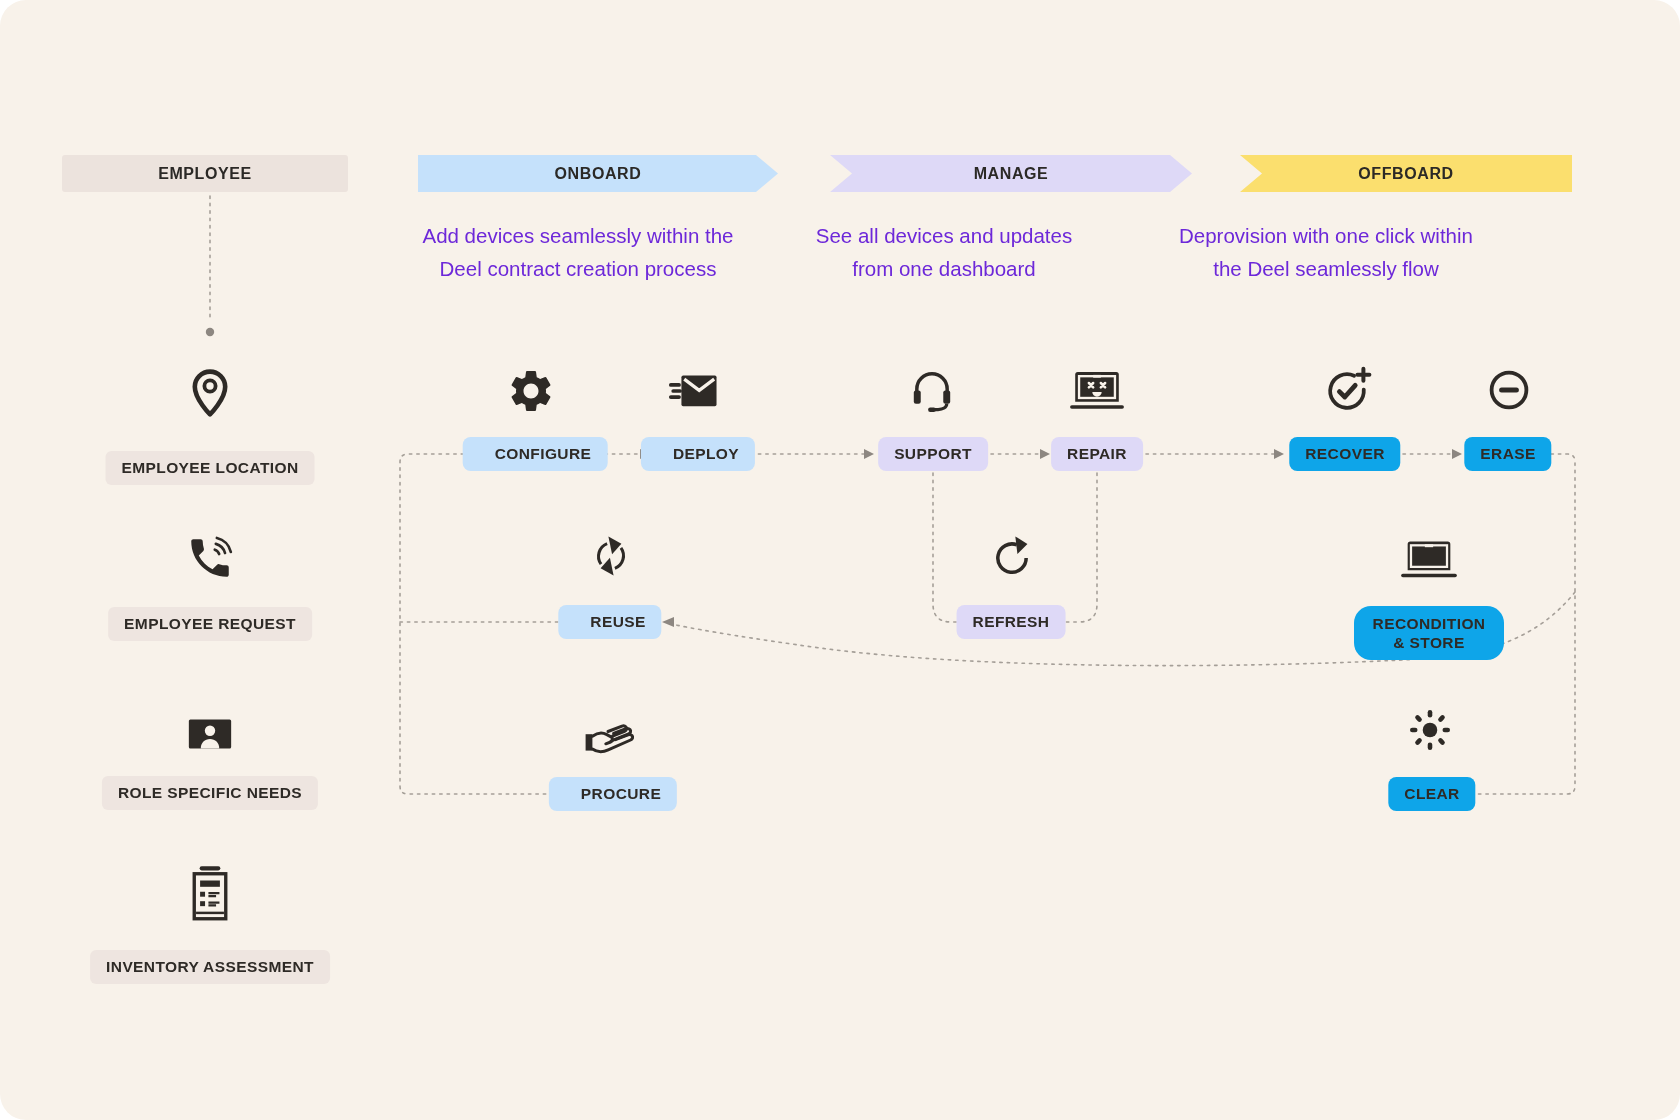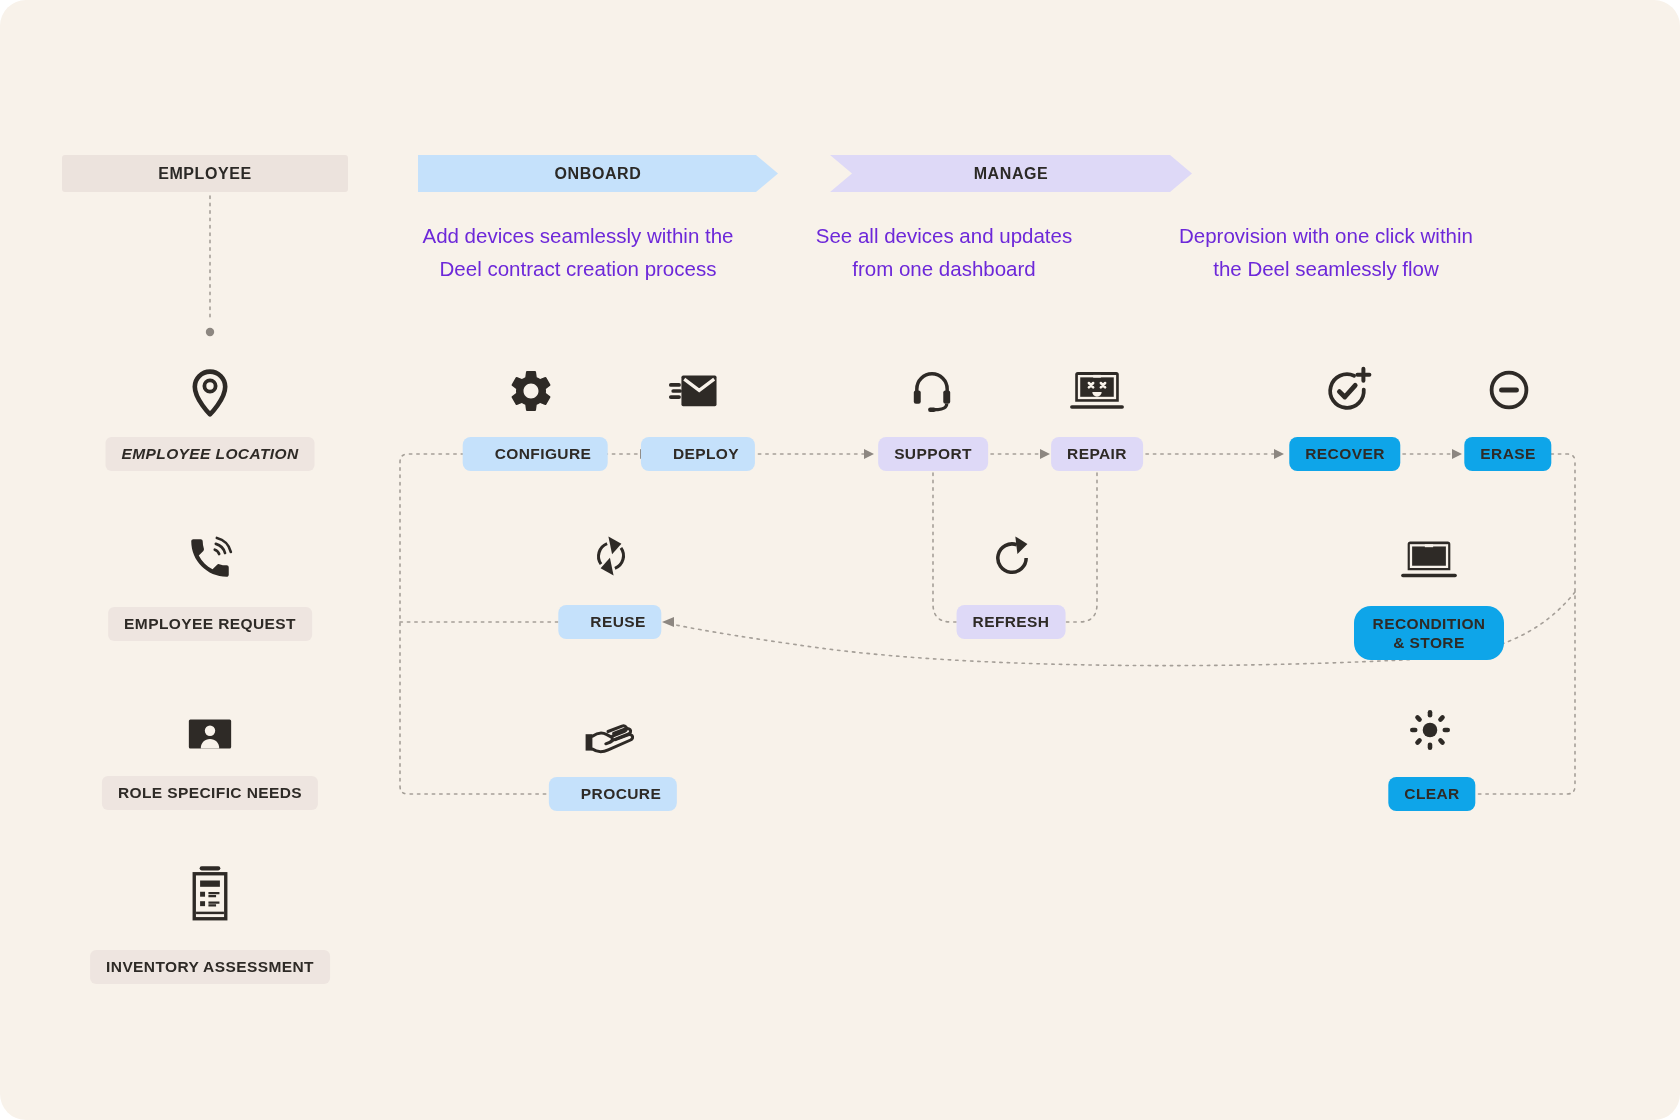--- a/index.html
+++ b/index.html
@@ -31,21 +31,21 @@
         justify-content:center;padding:0 16px;border-radius:8px;font-size:15.5px;font-weight:700;
         letter-spacing:.4px;white-space:nowrap;color:#2e2a26;z-index:2;}
   .beige{background:#eee5e0;border-radius:6px;}
   .blue{background:#c5e1fb;padding-left:32px;}
   .purple{background:#ded9f7;}
   .yellow{background:#0ea5e9;}
   .node-multiline{height:auto;white-space:normal;text-align:center;width:118px;padding:8px 16px;
         line-height:19px;border-radius:17px;}
 
   
-  .p-loc{left:210px;top:454px;font-style:italic;}  .p-req{left:210px;top:624px;}
+  .p-loc{left:210px;top:468px;}  .p-req{left:210px;top:624px;}
   .p-role{left:210px;top:793px;} .p-inv{left:210px;top:967px;}
   .n-configure{left:535px;top:454px;} .n-deploy{left:698px;top:454px;}
   .n-support{left:933px;top:454px;}   .n-repair{left:1097px;top:454px;}
   .n-recover{left:1345px;top:454px;}  .n-erase{left:1508px;top:454px;}
   .n-reuse{left:610px;top:622px;}     .n-refresh{left:1011px;top:622px;}
   .n-recondition{left:1429px;top:633px;}
   .n-procure{left:613px;top:794px;}   .n-clear{left:1432px;top:794px;}
 
   
   .icon{position:absolute;transform:translate(-50%,-50%);z-index:2;}
@@ -91,20 +91,21 @@
 
     <path class="dash" d="M1551 454 H1567 Q1575 454 1575 462 V786 Q1575 794 1567 794 H1475"></path>
 
     <path class="dash" d="M1575 592 C1540 636 1490 655 1420 659 C1280 667 1000 672 820 648 C755 639 705 631 676 625"></path>
     <polygon class="ah" points="674,617 674,627 662,622"></polygon>
   </svg>
 
   <div class="banner banner-prepare">EMPLOYEE</div>
   <div class="banner banner-onboard">ONBOARD</div>
   <div class="banner banner-manage">MANAGE</div>
+  <div class="banner banner-offboard">OFFBOARD</div>
 
   <div class="desc desc-onboard">
     <span>Add devices seamlessly within the</span>
     <span>Deel contract creation process</span>
   </div>
   <div class="desc desc-manage">
     <span>See all devices and updates</span>
     <span>from one dashboard</span>
   </div>
   <div class="desc desc-offboard">

